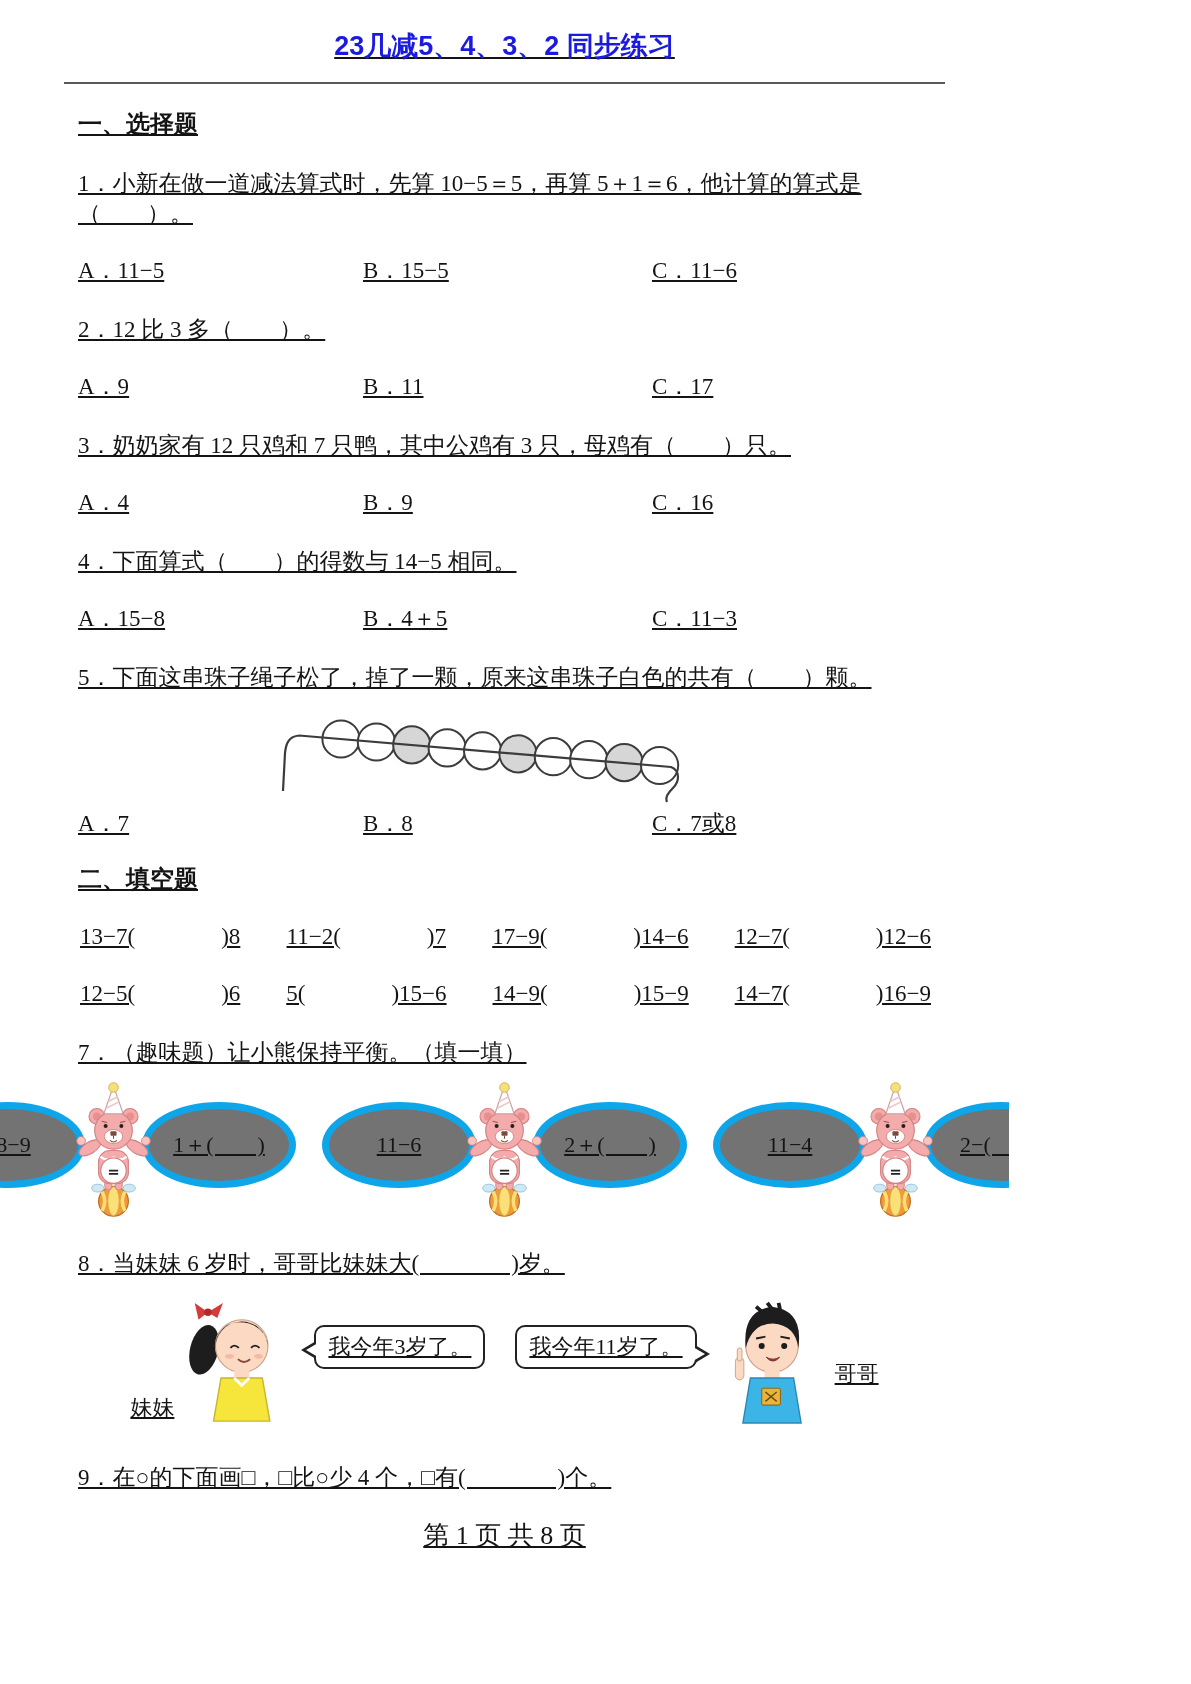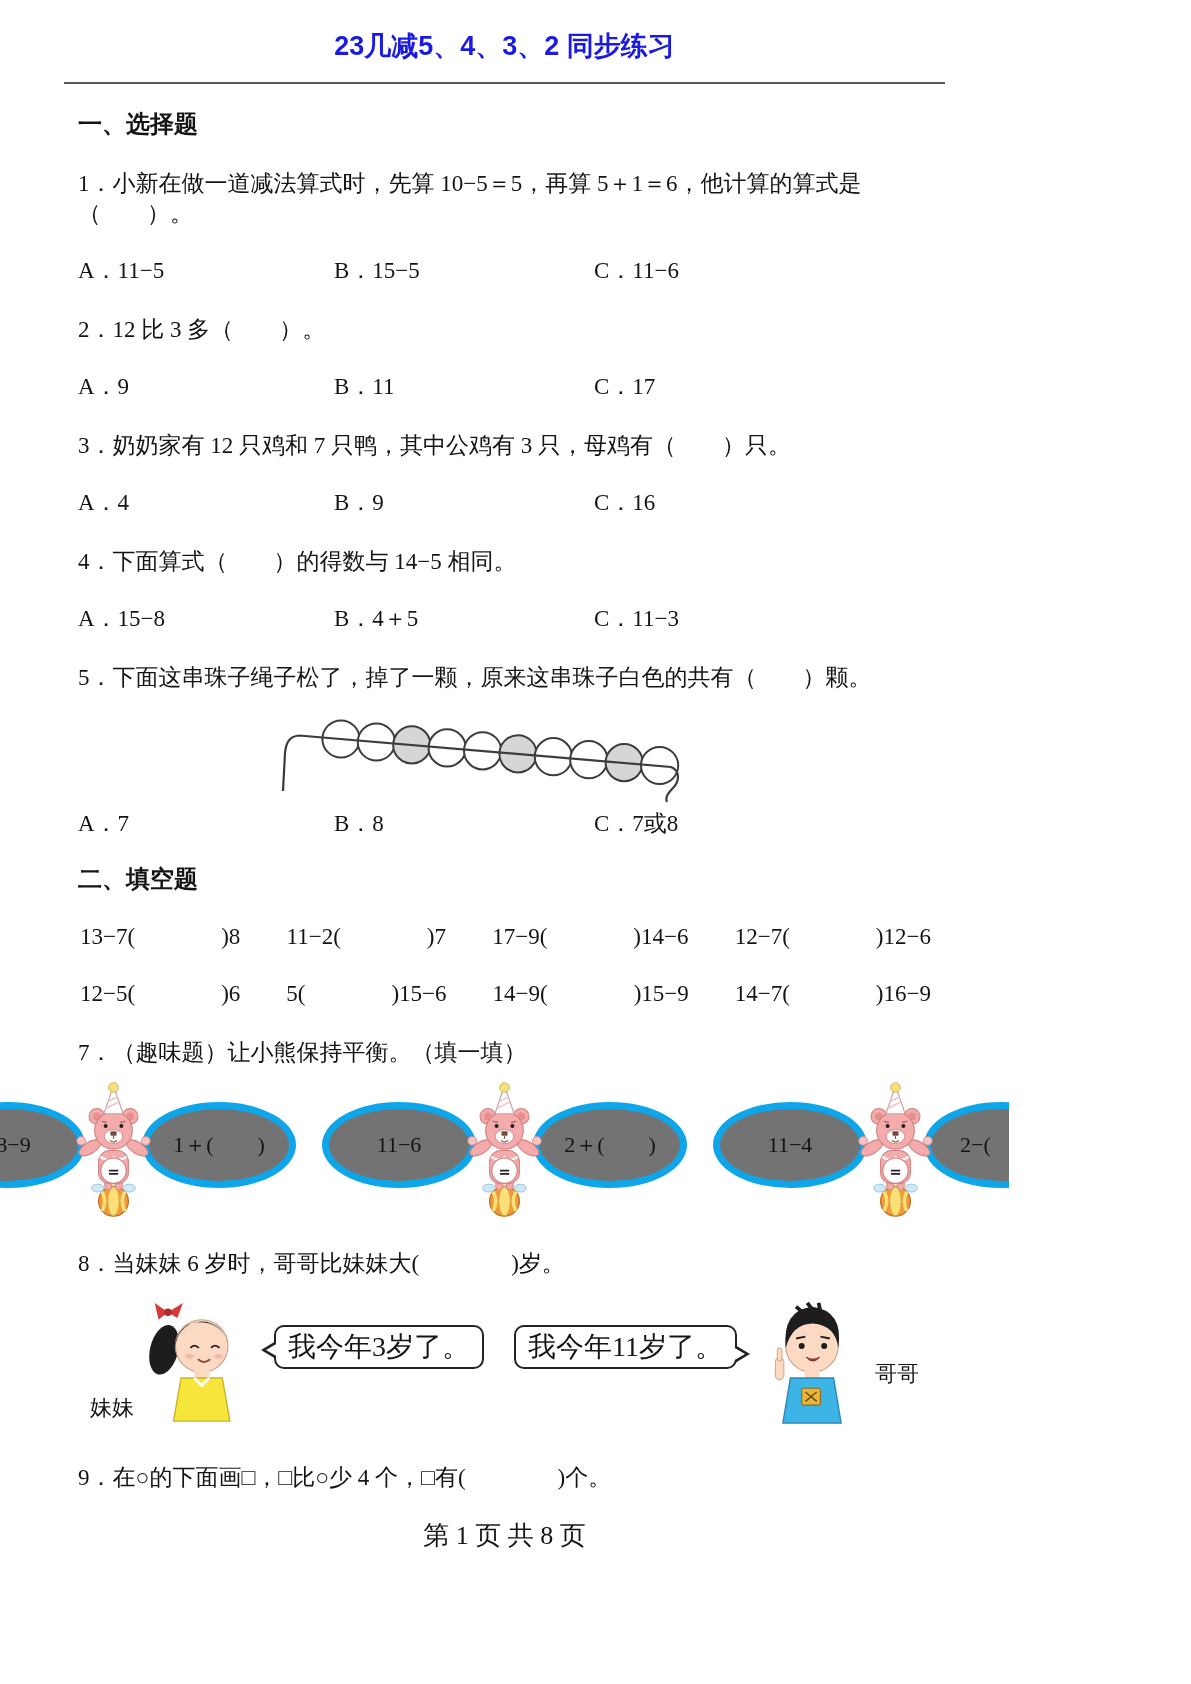--- a/index.html
+++ b/index.html
@@ -6,38 +6,39 @@
   .page{
     position:relative;
     width:1009px;height:1684px;
     box-sizing:border-box;
     padding:26px 78px 0 78px;
     background:#ffffff;
     overflow:hidden;
     font-family:"Liberation Serif","DejaVu Serif",serif;
     color:#141414;
     font-size:23px;
+    text-decoration:underline;
   }
   .title{
     margin:0 0 16px 0;
     text-align:center;
     font-family:"Liberation Sans","DejaVu Sans",sans-serif;
     font-weight:bold;
     font-size:27px;
     line-height:40px;
     color:#1b1be0;
   }
   .rule{border:none;border-top:2px solid #5a5a5a;margin:0 -14px;}
   .section{
     margin:24px 0 0 0;
     font-size:24px;line-height:32px;
     font-weight:bold;
   }
   .q{margin:29px 0 0 0;line-height:30px;}
-  .options{display:grid;grid-template-columns:256px 260px 1fr;margin:27px 0 0 0;line-height:30px;}
+  .options{display:grid;grid-template-columns:256px 260px 1fr;margin:27px 0 0 0;line-height:30px;gap:29px;}
   .q6row{display:flex;justify-content:space-between;margin:27px 0 0 2px;line-height:30px;text-align:right;}
   .gap{display:inline-block;width:86px;}
   
   .beads-fig{margin:6px 0 0 0;text-align:center;}
   .beads-fig svg{display:inline-block;margin-left:-40px;}
   .bead{fill:#ffffff;stroke:#3c3c3c;stroke-width:2;}
   .bead.gray{fill:#d6d6d6;}
   .thread{fill:none;stroke:#3c3c3c;stroke-width:2.2;}
   
   .bears-row{display:flex;justify-content:center;gap:26px;margin:4px 0 0 0;}
@@ -54,21 +55,21 @@
   .bear-eq{font-family:"DejaVu Sans",sans-serif;font-weight:bold;font-size:19px;text-anchor:middle;fill:#222;}
   
   .kids-row{display:flex;align-items:center;justify-content:center;margin:8px 0 0 0;}
   .kid-label{font-size:22px;align-self:flex-end;margin-bottom:14px;}
   .kid-label.sister{margin-right:2px;}
   .kid-label.brother{margin-left:2px;margin-bottom:48px;}
   .kid-svg{width:122px;height:150px;flex:0 0 auto;}
   .bubble{
     position:relative;background:#fff;
     border:2px solid #222;border-radius:10px;
-    padding:7px 12px;font-size:28px;line-height:26px;
+    padding:7px 12px;font-size:22px;line-height:26px;
     margin:0 14px 30px 16px;white-space:nowrap;
   }
   .bubble-left::before{content:"";position:absolute;left:-15px;top:14px;border:9px solid transparent;border-left:0;border-right:15px solid #222;}
   .bubble-left::after{content:"";position:absolute;left:-10px;top:16px;border:7px solid transparent;border-left:0;border-right:12px solid #fff;}
   .bubble-right::before{content:"";position:absolute;right:-15px;top:18px;border:9px solid transparent;border-right:0;border-left:15px solid #222;}
   .bubble-right::after{content:"";position:absolute;right:-10px;top:20px;border:7px solid transparent;border-right:0;border-left:12px solid #fff;}
   .footer{margin:28px 0 0 0;text-align:center;font-size:26px;line-height:30px;}
   .hidden-defs{position:absolute;width:0;height:0;overflow:hidden;}
 </style>
 </head>

